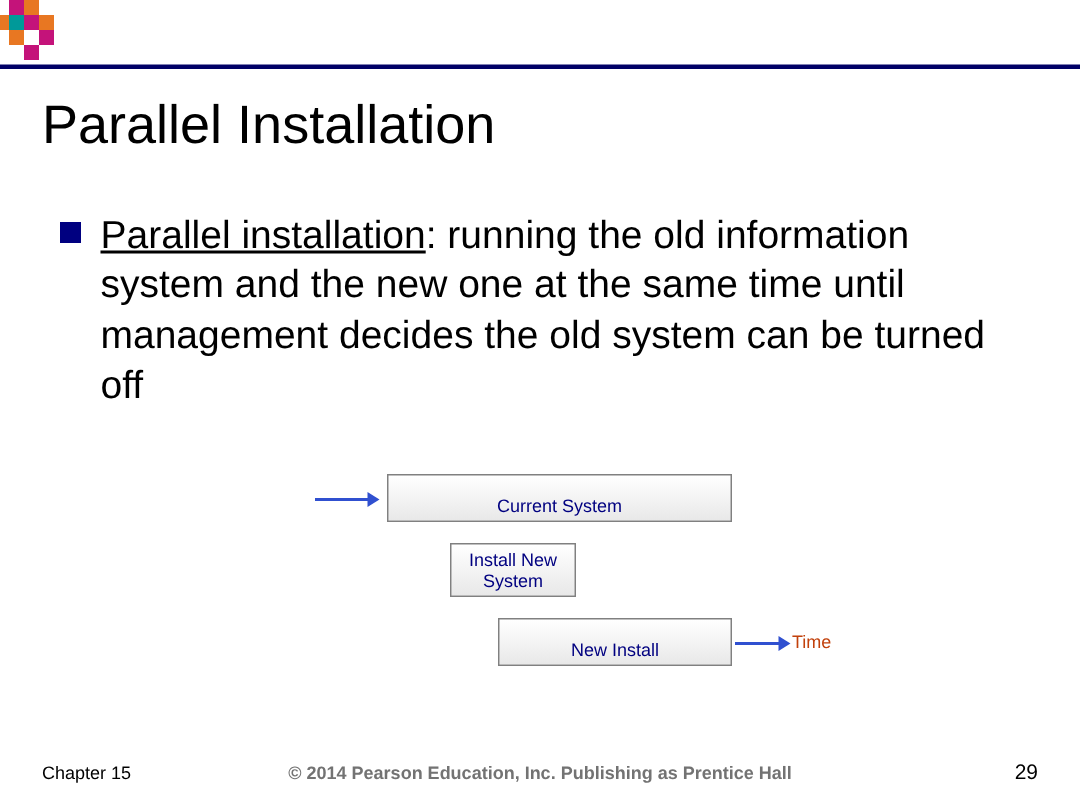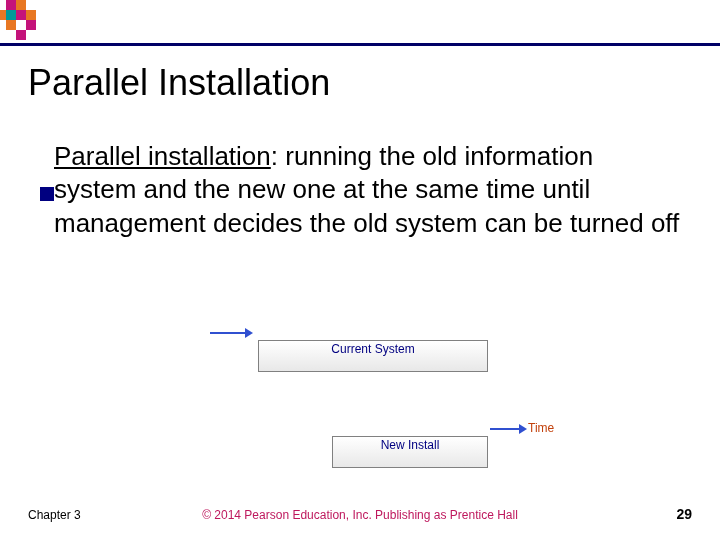--- a/index.html
+++ b/index.html
@@ -36,22 +36,22 @@
     background: #000066;
   }
   .body-content {
     position: absolute;
     top: 140px;
     left: 40px;
     width: 640px;
   }
   .bullet-row {
     display: flex;
-    align-items: center;
-    gap: 0;
+    align-items: flex-start;
+    gap: 13px;
   }
   .bullet-sq {
     width: 14px;
     height: 14px;
     background: #000080;
     flex: 0 0 14px;
     margin-top: 8px;
   }
   .bullet-text {
     font-size: 26px;
@@ -68,26 +68,25 @@
     width: 360px;
     height: 155px;
   }
   .dbox {
     position: absolute;
     border: 1px solid #808080;
     background: linear-gradient(#ffffff, #e8e8e8);
     font-size: 12px;
     color: #000080;
     display: flex;
-    align-items: flex-start;
+    align-items: flex-end;
     justify-content: center;
     text-align: center;
     line-height: 1.15;
     padding: 2px 4px;
-    margin-top: 24px;
   }
   .arrow-h {
     position: absolute;
     height: 2px;
     background: #3050d0;
   }
   .arrow-h::after {
     content: "";
     position: absolute;
     right: -7px;
@@ -114,28 +113,29 @@
     bottom: 0;
     font-size: 12px;
     color: #000;
   }
   .footer-center {
     position: absolute;
     left: 50%;
     transform: translateX(-50%);
     bottom: 0;
     font-size: 12px;
-    color: #be185d;
+    color: #737373;
+    font-weight: bold;
   }
   .footer-right {
     position: absolute;
     right: 28px;
     bottom: 0;
     font-size: 14px;
-    font-weight: bold;
+    font-weight: normal;
     color: #000;
     text-align: right;
   }
 </style>
 </head>
 <body>
 
 <div class="logo-region">
   <div class="sq" style="left:6px; top:0; width:10px; height:10px; background:#c4137a;"></div>
   <div class="sq" style="left:16px; top:0; width:10px; height:10px; background:#e87722;"></div>
@@ -162,26 +162,30 @@
 </div>
 
 <div class="diagram">
 
   <div class="arrow-h" style="left:10px; top:22px; width:36px;"></div>
 
   <div class="dbox" style="left:58px; top:6px; width:230px; height:32px;">
     <span>Current System</span>
   </div>
 
+  <div class="dbox" style="left:100px; top:52px; width:84px; height:36px; white-space:pre-line;">
+    <span>Install New
+System</span>
+  </div>
 
   <div class="dbox" style="left:132px; top:102px; width:156px; height:32px;">
     <span>New Install</span>
   </div>
 
   <div class="arrow-h" style="left:290px; top:118px; width:30px;"></div>
   <div class="time-label" style="left:328px; top:111px;">Time</div>
 </div>
 
 <div class="footer">
-  <div class="footer-left">Chapter 3</div>
+  <div class="footer-left">Chapter 15</div>
   <div class="footer-center">© 2014 Pearson Education, Inc. Publishing as Prentice Hall</div>
   <div class="footer-right">29</div>
 </div>
 
 </body></html>

